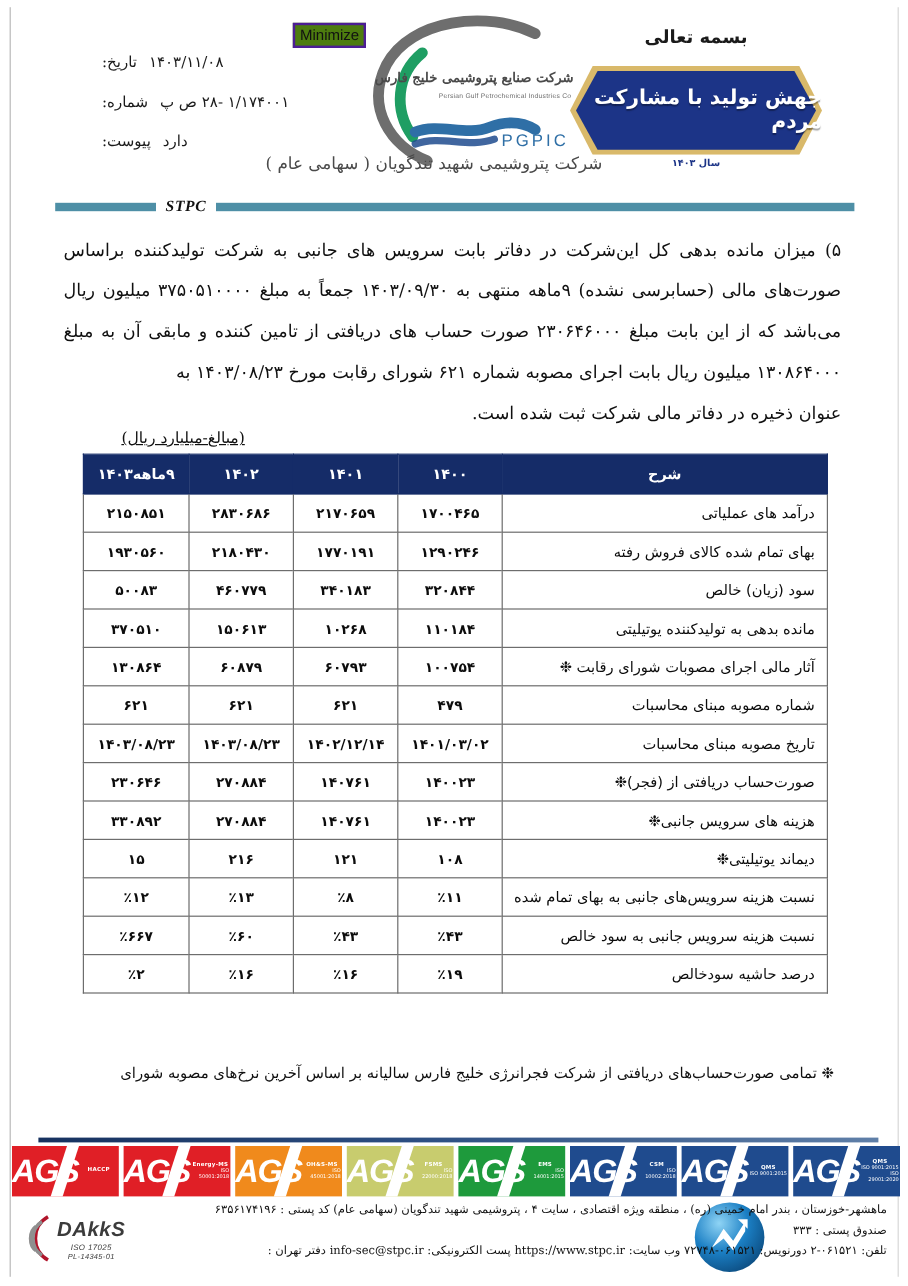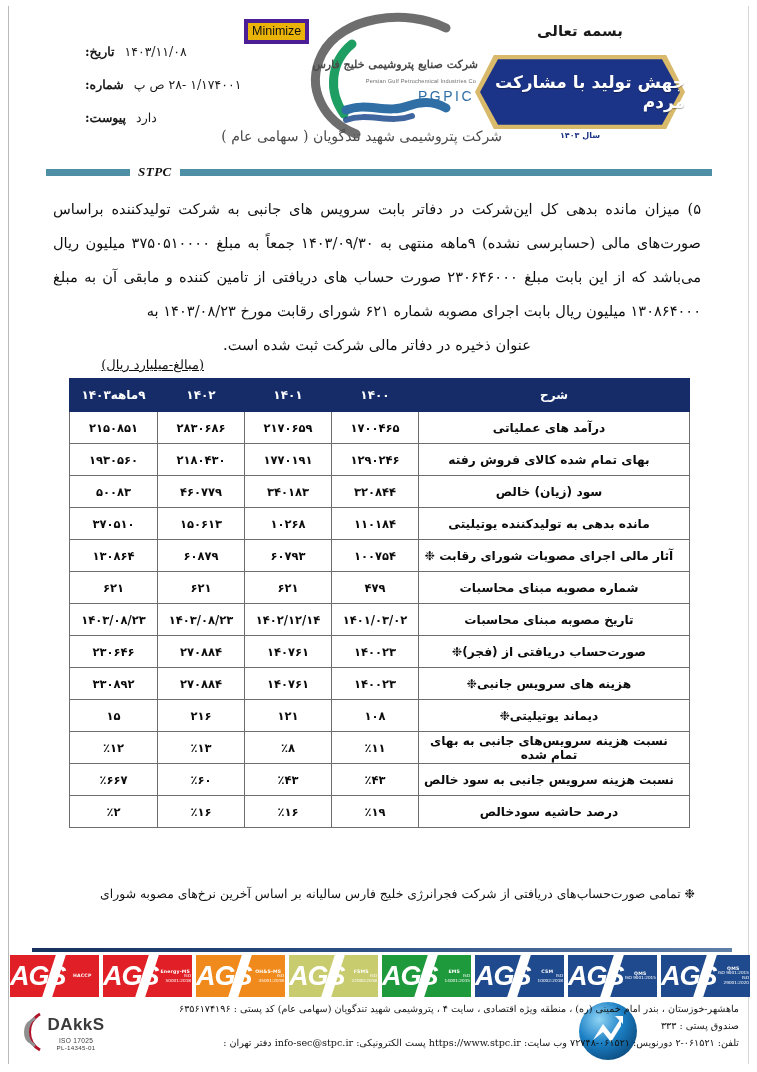--- a/index.html
+++ b/index.html
@@ -114,42 +114,42 @@
     position: absolute;
     right: 10px; top: 68px;
     font-size: 5.6px;
     color: #6d6d6d;
     letter-spacing: .2px;
     font-family: "Liberation Sans", sans-serif;
     white-space: nowrap;
   }
   .pgpic-acronym {
     position: absolute;
-    right: 12px; top: 78px;
+    right: 12px; top: 99px;
     font-size: 14px;
     color: #2f6fa6;
     letter-spacing: 2.5px;
     font-family: "Liberation Sans", sans-serif;
   }
   .pgpic-sub {
     position: absolute;
     right: -16px; top: 118px;
     font-size: 14px;
     color: #4a4a4a;
     font-family: "DejaVu Serif", serif;
     white-space: nowrap;
   }
 
   .minimize-tip {
     position: absolute;
     left: 244px;
     top: 19px;
     padding: 1px 4px 2px 4px;
-    background: #eab308;
-    border: 4px solid #4c1d95;
+    background: #4d7c0f;
+    border: 2px solid #4c1d95;
     font-size: 12.5px;
     color: #111;
     font-family: "Liberation Sans", sans-serif;
     line-height: 1.15;
     z-index: 9;
   }
 
   
   .meta {
     position: absolute;
@@ -162,21 +162,21 @@
   .meta-row {
     display: flex;
     flex-direction: row-reverse;
     justify-content: flex-start;
     align-items: baseline;
     gap: 10px;
     margin-bottom: 18px;
     font-size: 12.5px;
     color: #1a1a1a;
   }
-  .meta-label { font-weight: bold; white-space: nowrap; }
+  .meta-label { font-weight: normal; white-space: nowrap; }
   .meta-value { white-space: nowrap; letter-spacing: .5px; }
   .meta-row.m2 { padding-right: 0px; }
   .meta-row.m3 { padding-right: 22px; }
 
   
   .stpc-bar {
     position: absolute;
     left: 46px;
     top: 166px;
     width: 666px;
@@ -212,21 +212,21 @@
     top: 192px;
     width: 648px;
     font-family: "DejaVu Serif", serif;
     font-size: 14.6px;
     line-height: 34px;
     color: #101010;
     text-align: justify;
     text-justify: inter-word;
     direction: rtl;
   }
-  .para .last-line { display: block; text-align: center; }
+  .para .last-line { display: block; }
 
   
   .unit-caption {
     position: absolute;
     right: 553px;
     top: 357px;
     font-family: "DejaVu Serif", serif;
     font-size: 13px;
     color: #111;
     text-decoration: underline;
@@ -258,23 +258,24 @@
     padding: 0;
   }
   table.data thead th {
     background: #152c68;
     color: #ffffff;
     font-size: 12px;
     height: 32px;
     border-color: #152c68;
   }
   table.data td.desc {
+    text-align: right;
     padding-right: 10px;
     font-size: 12.2px;
-    font-weight: bold;
+    font-weight: normal;
   }
   col.c-desc { width: 271px; }
   col.c-num  { width: 87px; }
   col.c-num2 { width: 88px; }
 
   
   .footnote {
     position: absolute;
     right: 62px;
     top: 884px;
@@ -368,20 +369,21 @@
     position: absolute;
     left: 16px;
     top: 1006px;
     width: 120px;
     height: 54px;
     display: flex;
     flex-direction: column;
     align-items: center;
     justify-content: center;
     font-family: "Liberation Sans", sans-serif;
+    font-style: italic;
   }
   .dakks-main {
     font-size: 17px;
     font-weight: bold;
     color: #3b3b3b;
     letter-spacing: .4px;
   }
   .dakks-arcs {
     position: absolute;
     left: 2px; top: 4px;

